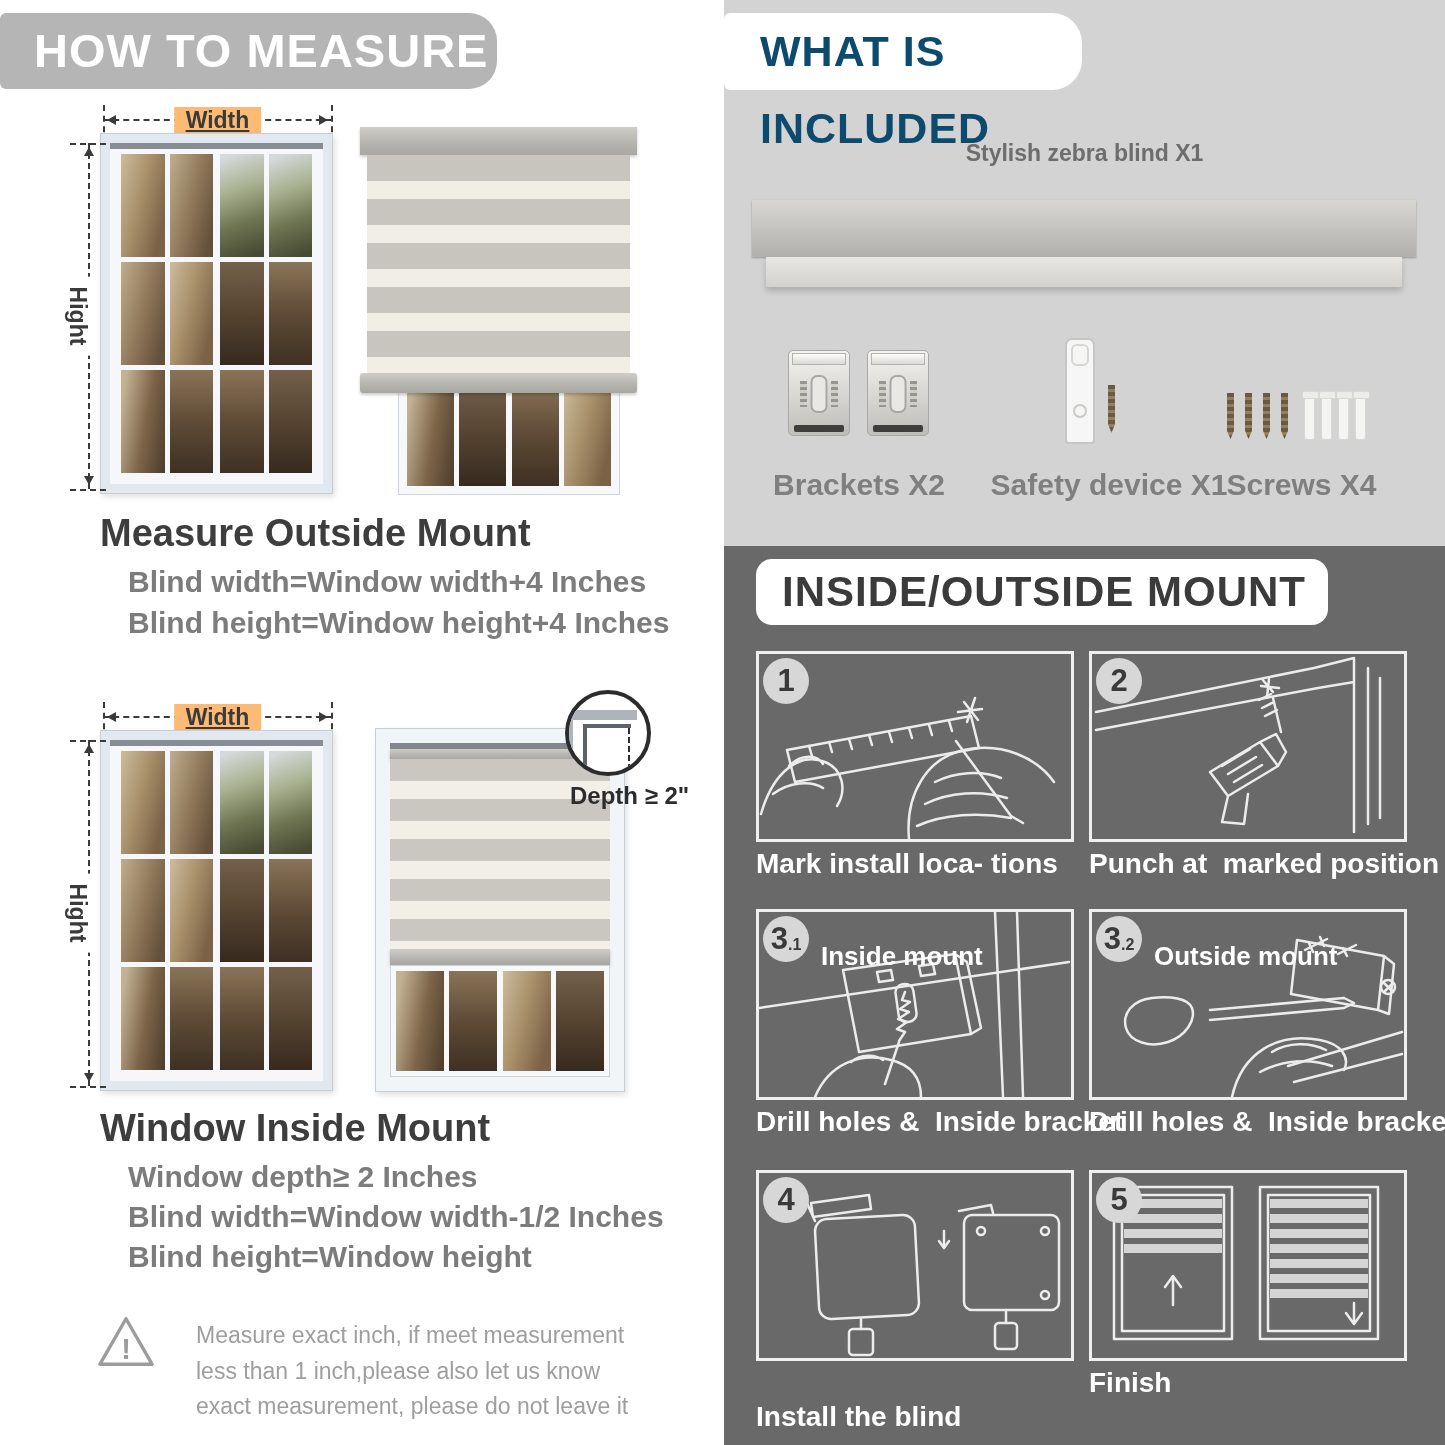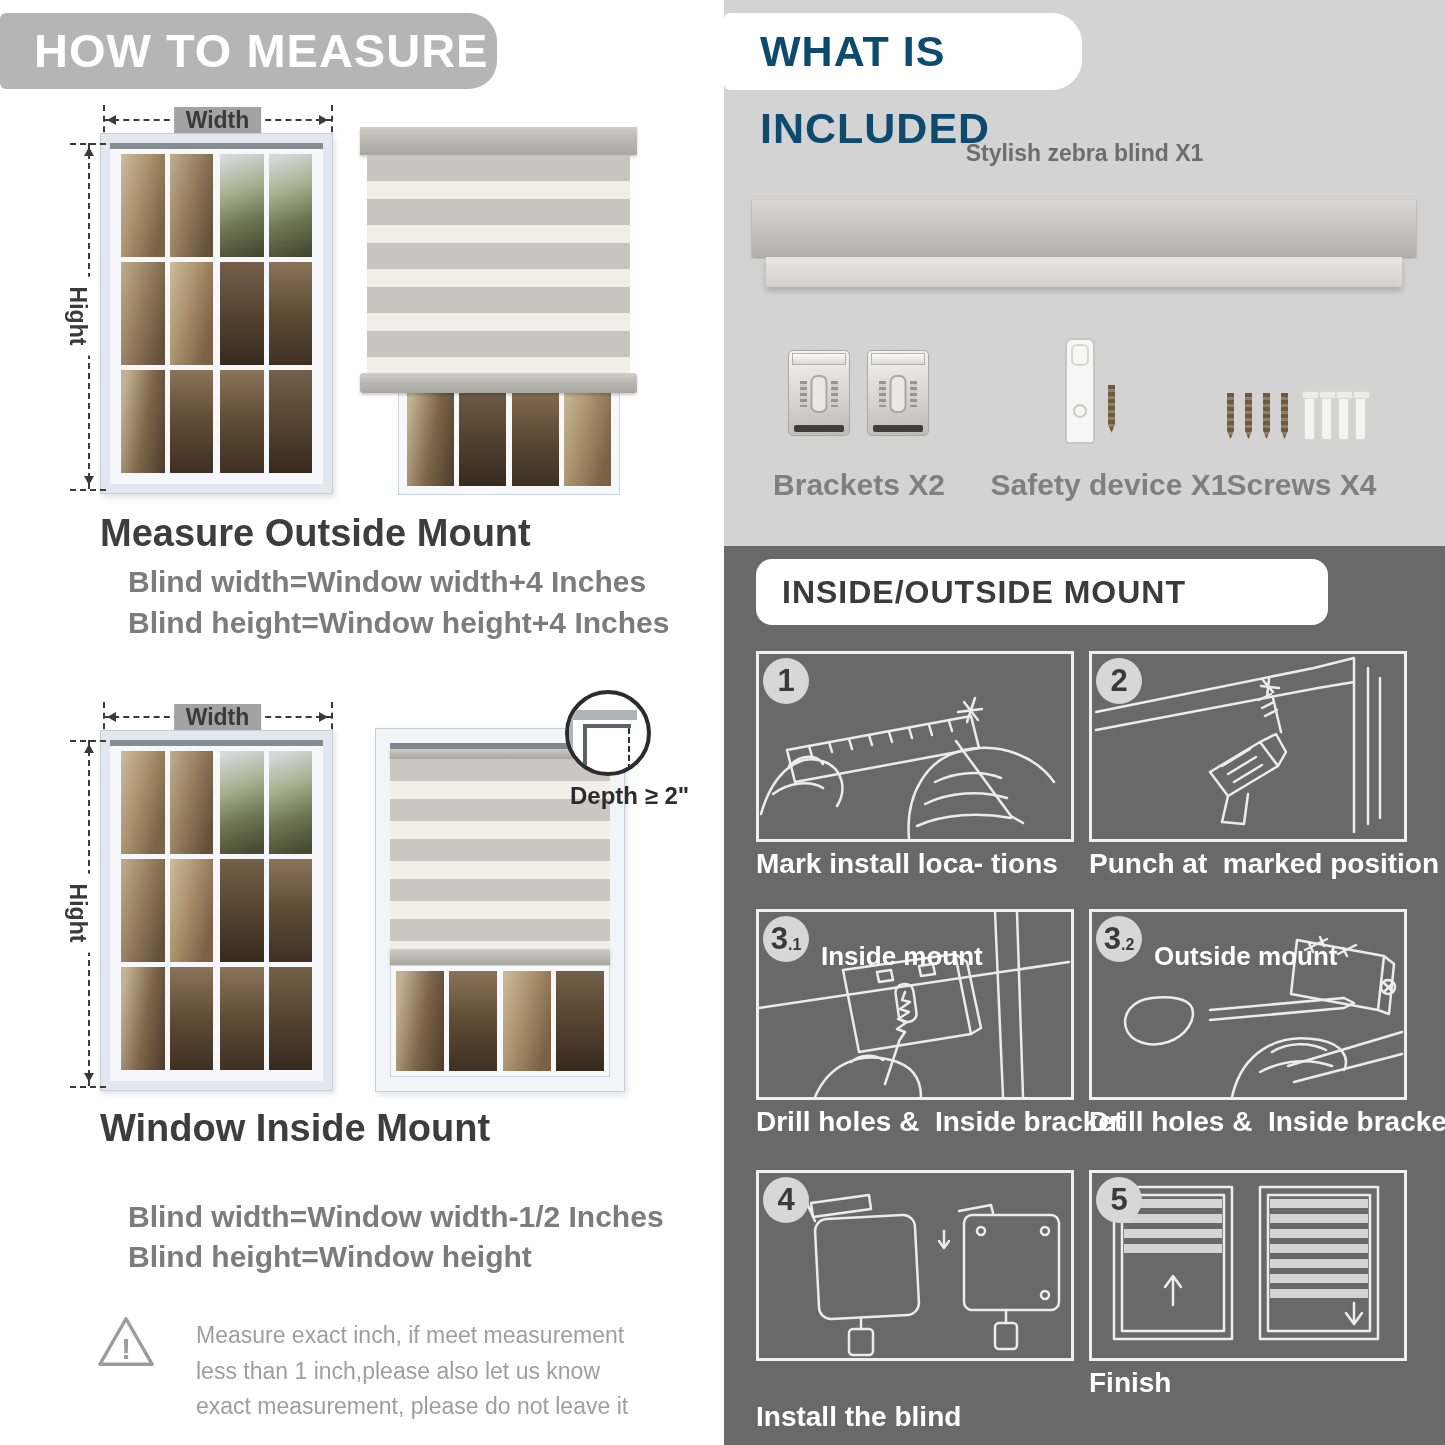--- a/index.html
+++ b/index.html
@@ -17,22 +17,22 @@
 
   
   .dim-h{border-top:2px dashed #3a3a3a;height:0;}
   .dim-h::before{content:"";position:absolute;left:-1px;top:-6px;border:5px solid transparent;border-right:9px solid #3a3a3a;}
   .dim-h::after{content:"";position:absolute;right:-1px;top:-6px;border:5px solid transparent;border-left:9px solid #3a3a3a;}
   .dim-v{border-left:2px dashed #3a3a3a;width:0;}
   .dim-v::before{content:"";position:absolute;top:-1px;left:-6px;border:5px solid transparent;border-bottom:9px solid #3a3a3a;}
   .dim-v::after{content:"";position:absolute;bottom:-1px;left:-6px;border:5px solid transparent;border-top:9px solid #3a3a3a;}
   .tick-v{border-left:2px dashed #3a3a3a;width:0;}
   .tick-h{border-top:2px dashed #3a3a3a;height:0;}
-  .dimlabel{position:absolute;left:50%;top:-14px;transform:translateX(-50%);background:#a3a3a3;
-            padding:0 12px;font-weight:bold;font-size:23px;color:#3a3a3a;white-space:nowrap;}
+  .dimlabel{position:absolute;left:50%;top:-14px;transform:translateX(-50%);background:#fdba74;
+            padding:0 12px;font-weight:bold;font-size:23px;color:#3a3a3a;white-space:nowrap;text-decoration:underline;}
   .dimlabel-v{position:absolute;top:50%;left:-13px;transform:translate(-50%,-50%) rotate(90deg);
               background:#fff;padding:0 10px;font-weight:bold;font-size:23px;color:#3a3a3a;white-space:nowrap;}
 
   
   .winframe{background:#e2e8ef;border:1px solid #c6cfd9;padding:9px;box-sizing:border-box;box-shadow:2px 3px 6px rgba(0,0,0,.12);}
   .winsash-wrap{position:relative;background:#f5f7fa;height:100%;box-sizing:border-box;padding:11px;display:flex;gap:7px;}
   .lintel{position:absolute;top:0;left:0;right:0;height:6px;background:#878d94;}
   .sash{flex:1;display:grid;grid-template-columns:1fr 1fr;grid-template-rows:1fr 1fr 1fr;gap:5px;background:#f5f7fa;}
   .pane{width:100%;height:100%;}
   .pa{background:linear-gradient(105deg,#cdbc9c,#a78e68 45%,#7b6247 85%);}
@@ -88,21 +88,21 @@
   .safety::before{content:"";position:absolute;left:4px;top:4px;right:4px;height:18px;
           border:2px solid #d6d6d2;border-radius:6px;}
   .screw{position:absolute;width:7px;background:repeating-linear-gradient(180deg,#6a5a42 0 4px,#937e5e 4px 7px);
          clip-path:polygon(0 0,100% 0,100% 82%,50% 100%,0 82%);}
   .screw::before{content:"";position:absolute;top:-5px;left:-4px;width:15px;height:5px;background:#6a5a42;border-radius:2px;}
   .anchor{position:absolute;width:11px;height:48px;background:#f4f4f2;border:1px solid #d8d8d4;border-radius:3px;box-sizing:border-box;}
   .anchor::before{content:"";position:absolute;top:-2px;left:-3px;width:15px;height:6px;background:#ececea;border:1px solid #d8d8d4;border-radius:2px;}
 
   .right-bottom{left:724px;top:546px;width:721px;height:899px;background:#696969;}
   .chip-white2{position:absolute;left:32px;top:13px;width:572px;height:66px;background:#fff;border-radius:16px;
-               color:#3b3b3b;font-weight:bold;font-size:32px;line-height:66px;padding-left:26px;
+               color:#3b3b3b;font-weight:bold;font-size:42px;line-height:66px;padding-left:26px;
                letter-spacing:1px;box-sizing:border-box;}
   .panel{position:absolute;width:318px;height:191px;border:3px solid #efefef;box-sizing:border-box;}
   .panel svg{width:100%;height:100%;display:block;}
   .badge{position:absolute;top:4px;left:4px;width:46px;height:46px;border-radius:50%;background:#d7d7d7;
          color:#3a3a3a;font-weight:bold;font-size:31px;display:flex;align-items:center;justify-content:center;}
   .badge .sub{font-size:16px;margin-top:12px;}
   .ptitle{position:absolute;top:13px;left:62px;color:#fff;font-size:26px;font-weight:bold;white-space:nowrap;margin-top:16px;}
   .caption{position:absolute;color:#fff;font-size:28px;font-weight:bold;white-space:nowrap;}
 
   .lineart{stroke:#ececec;fill:none;stroke-width:2.5;stroke-linecap:round;stroke-linejoin:round;}
@@ -223,20 +223,21 @@
   </div>
 
   <div class="abs mag" style="left:565px;top:690px;">
     <div class="mag-f1"></div>
     <div class="mag-f2"></div>
     <div class="mag-dash"></div>
   </div>
   <div class="abs depth-label" style="left:570px;top:782px;">Depth ≥ 2"</div>
 
   <div class="abs h-dark" style="left:100px;top:1107px;">Window Inside Mount</div>
+  <div class="abs h-gray" style="left:100px;top:1160px;">Window depth≥ 2 Inches</div>
   <div class="abs h-gray" style="left:100px;top:1200px;">Blind width=Window width-1/2 Inches</div>
   <div class="abs h-gray" style="left:100px;top:1240px;">Blind height=Window height</div>
 
   <svg class="abs" style="left:95px;top:1313px;" width="62" height="58" viewBox="0 0 64 58">
     <path d="M32 5 L59 52 L5 52 Z" fill="none" stroke="#9c9c9c" stroke-width="3.5" stroke-linejoin="round"></path>
     <text x="32" y="47" text-anchor="middle" font-size="30" font-weight="bold" fill="#9c9c9c" font-family="Liberation Sans, sans-serif">!</text>
   </svg>
   <div class="abs warn-text" style="left:176px;top:1318px;width:452px;">Measure exact inch, if meet measurement less than 1 inch,please also let us know exact measurement, please do not leave it</div>
 
   <div class="abs right-top">

